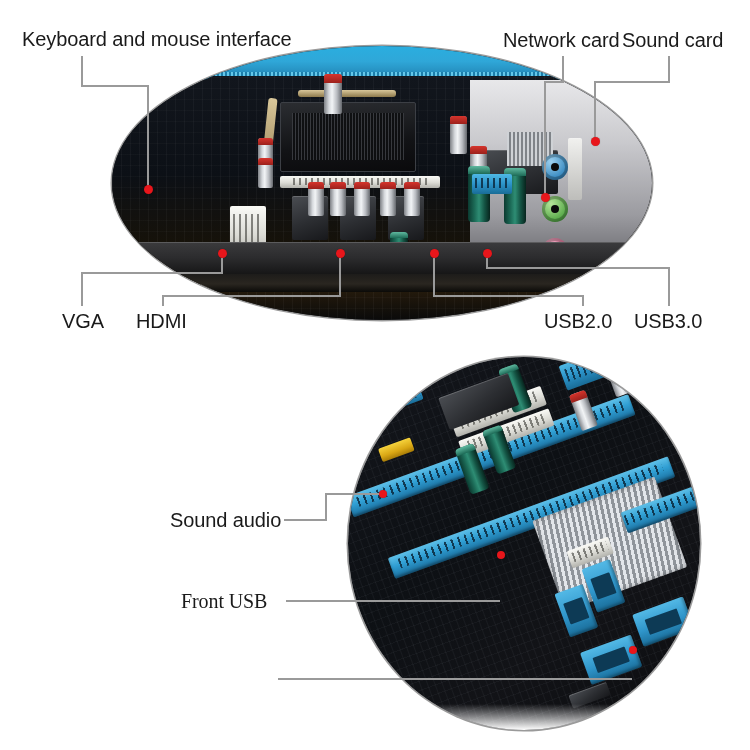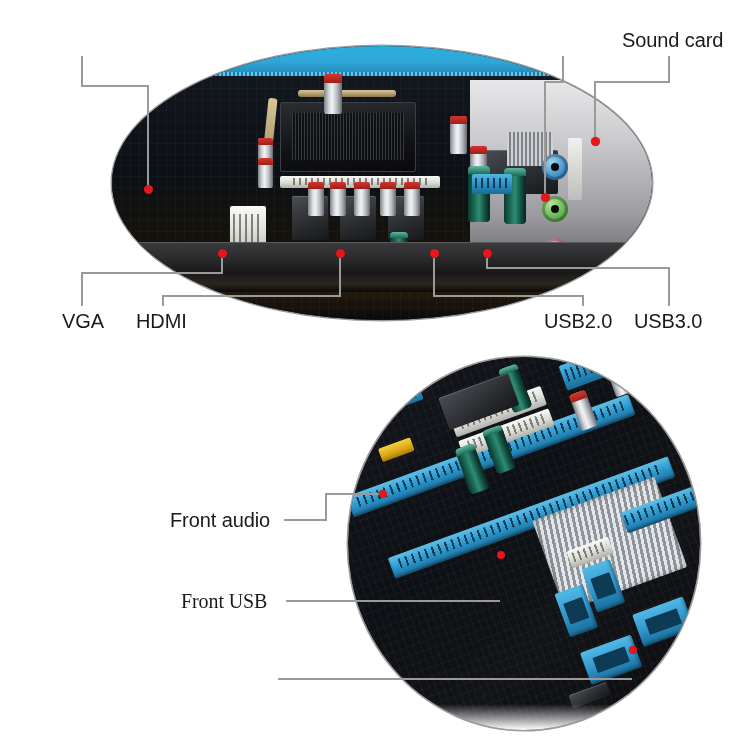--- a/index.html
+++ b/index.html
@@ -341,30 +341,32 @@
       <path d="M286,601 L500,601"></path>
 
       <path d="M278,679 L632,679"></path>
     </g>
   </svg>
 
   <div class="dot small" style="left:379px;top:490px;"></div>
   <div class="dot small" style="left:497px;top:551px;"></div>
   <div class="dot small" style="left:629px;top:646px;"></div>
 
-
+  <div class="label" style="left:22px;top:29px;">Keyboard and mouse interface</div>
+
+  <div class="label" style="left:503px;top:30px;">Network card</div>
 
   <div class="label" style="left:622px;top:30px;">Sound card</div>
 
   <div class="label" style="left:62px;top:311px;">VGA</div>
 
   <div class="label" style="left:136px;top:311px;">HDMI</div>
 
   <div class="label" style="left:544px;top:311px;">USB2.0</div>
 
   <div class="label" style="left:634px;top:311px;">USB3.0</div>
 
-  <div class="label" style="left:170px;top:510px;">Front audio</div>
+  <div class="label" style="left:170px;top:510px;">Sound audio</div>
 
   <div class="label" style="left:181px;top:591px;font-family:Liberation Serif, serif;">Front USB</div>
 
 
 </div>
 
 </body></html>

